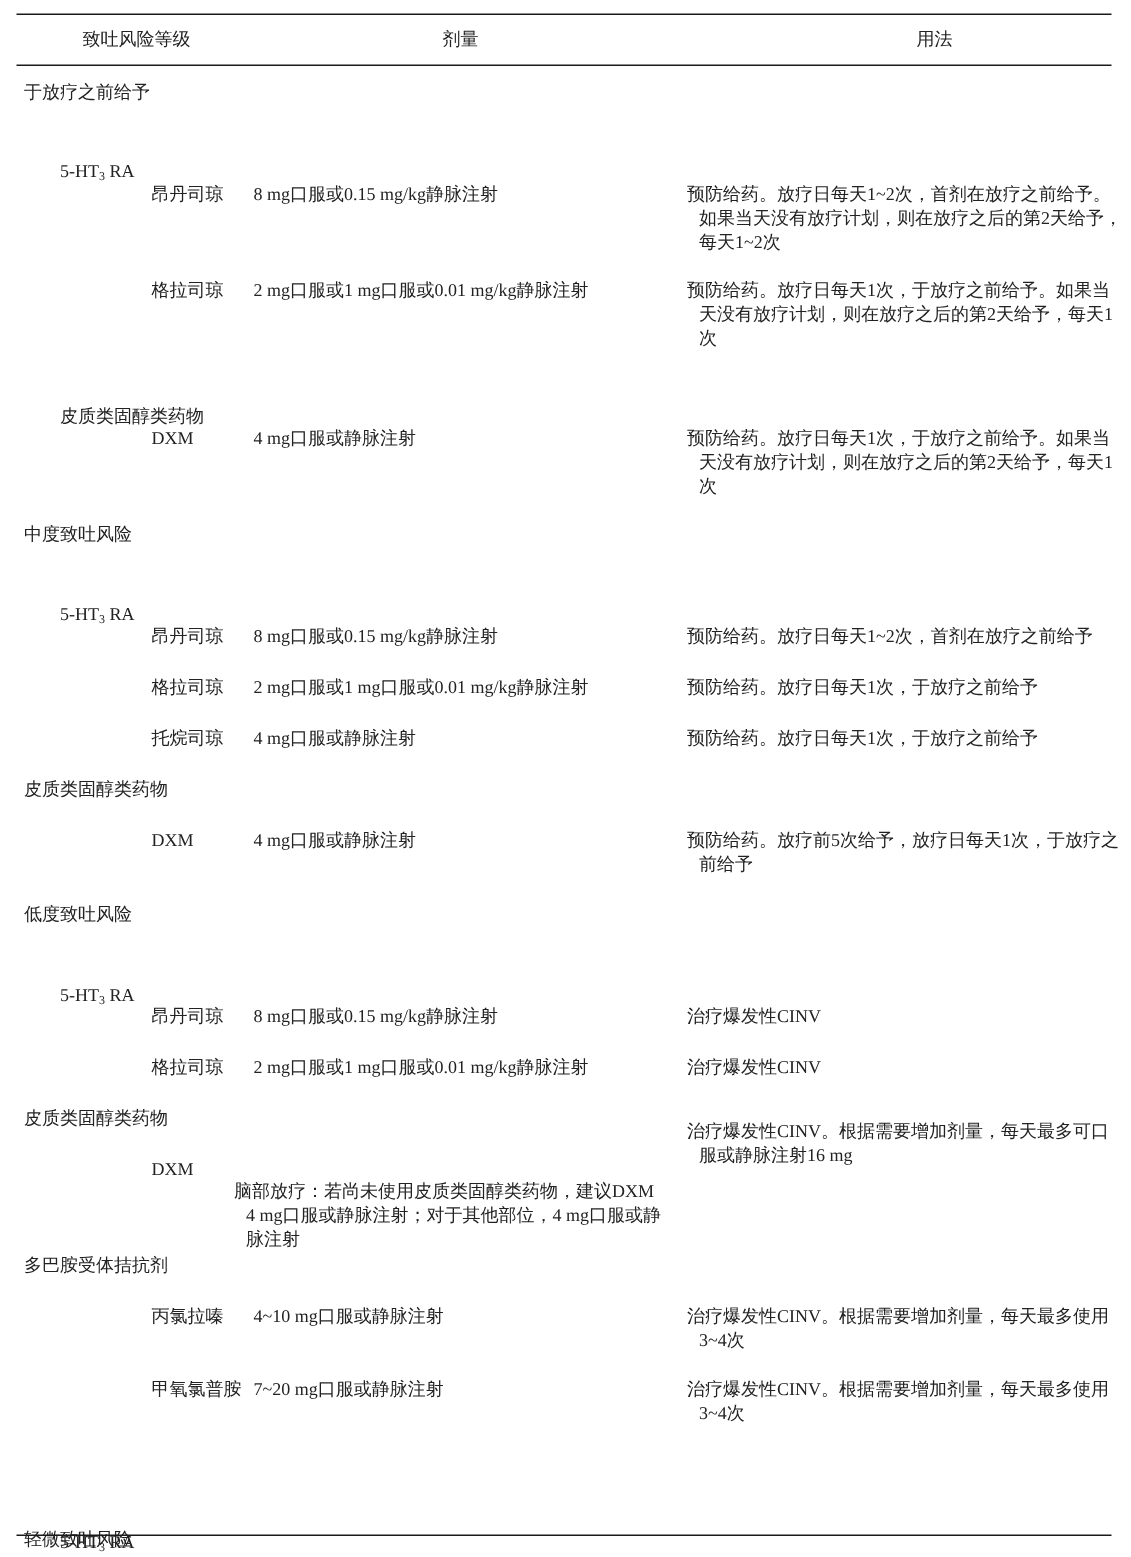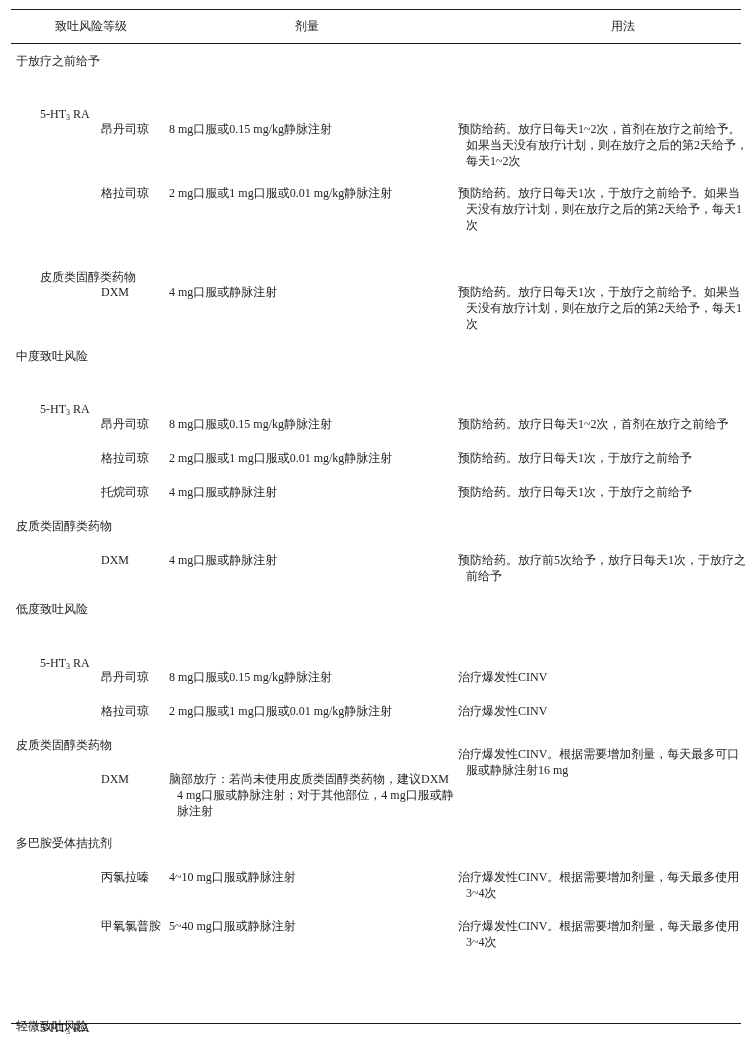--- a/index.html
+++ b/index.html
@@ -33,25 +33,26 @@
       font-size: 12px;
     }
     .usage {
       left: 458px;
       width: 284px;
       padding-left: 8px;
       text-indent: -8px;
       white-space: normal;
     }
     .dose-wrap {
-      left: 169px;
+      left: 156px;
       width: 280px;
       padding-left: 8px;
       text-indent: -8px;
       white-space: normal;
+      margin-top: 15px;
     }
     .lvl { left: 16px; }
     .cls { left: 40px; margin-top: 20px; }
     .drug { left: 65px; margin-left: 36px; }
     .dose { left: 169px; }
     sub { font-size: 8px; vertical-align: -2px; line-height: 0; }
   </style>
 </head>
 <body>
 
@@ -120,21 +121,21 @@
   <div class="cell dose-wrap" style="position:absolute;top:771px;line-height:16px">脑部放疗：若尚未使用皮质类固醇类药物，建议DXM 4 mg口服或静脉注射；对于其他部位，4 mg口服或静脉注射</div>
   <div class="cell usage" style="top:746px">治疗爆发性CINV。根据需要增加剂量，每天最多可口服或静脉注射16 mg</div>
 
   <div class="cell lvl" style="top:835px">多巴胺受体拮抗剂</div>
 
   <div class="cell drug" style="top:869px">丙氯拉嗪</div>
   <div class="cell dose" style="top:869px">4~10 mg口服或静脉注射</div>
   <div class="cell usage" style="top:869px">治疗爆发性CINV。根据需要增加剂量，每天最多使用3~4次</div>
 
   <div class="cell drug" style="top:918px">甲氧氯普胺</div>
-  <div class="cell dose" style="top:918px">5~40 mg口服或静脉注射</div>
+  <div class="cell dose" style="top:918px">7~20 mg口服或静脉注射</div>
   <div class="cell usage" style="top:918px">治疗爆发性CINV。根据需要增加剂量，每天最多使用3~4次</div>
 
   <div class="cell lvl" style="top:1018px">轻微致吐风险</div>
   <div class="cell cls" style="top:1000px"><span>5-HT</span><sub>3</sub><span> RA</span></div>
 
   <div class="rule" style="top:1023px"></div>
 
 </div>
 
 </body></html>

